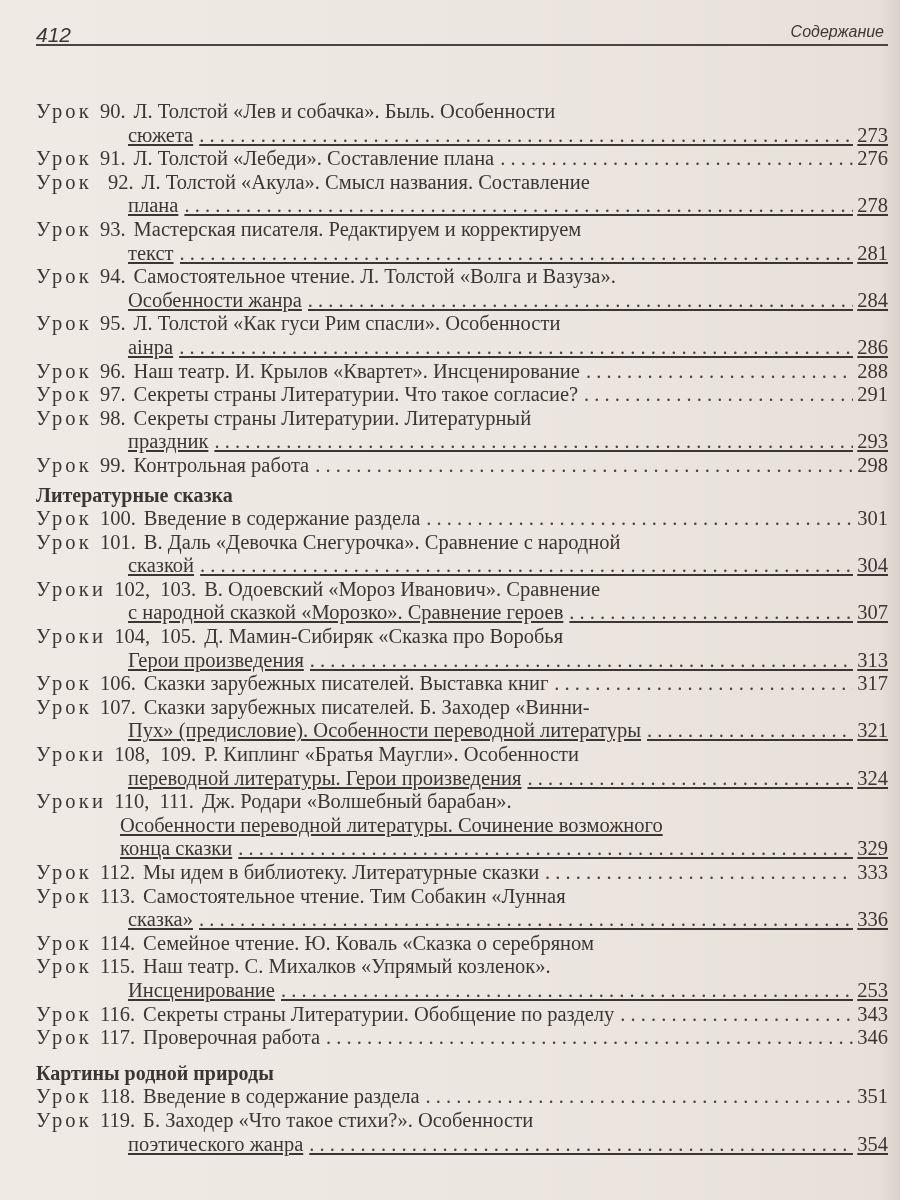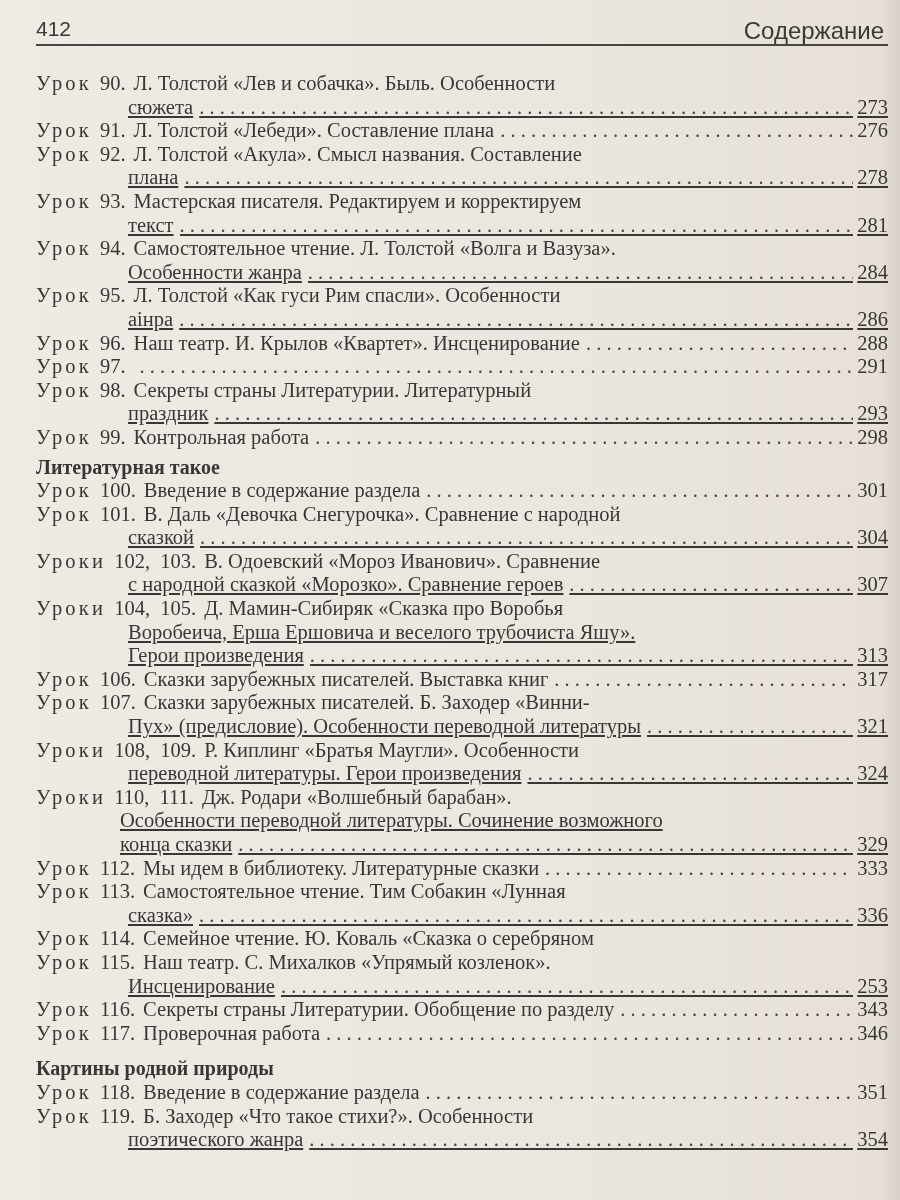--- a/index.html
+++ b/index.html
@@ -2,23 +2,23 @@
 <html><head>
 <meta charset="utf-8">
 <style>
   html,body{margin:0;padding:0;}
   body{width:900px;height:1200px;background:#ece7e0;overflow:hidden;position:relative;
     font-family:"Liberation Serif","DejaVu Serif",serif;color:#3a3634;}
   .page{position:absolute;left:0;top:0;width:900px;height:1200px;
     background:linear-gradient(90deg,#efebe4 0%,#ebe6df 60%,#e6e0d8 100%);}
   .edge{position:absolute;right:0;top:0;width:22px;height:1200px;
     background:linear-gradient(90deg,rgba(0,0,0,0) 0%,rgba(120,110,100,0.12) 100%);}
-  .header{position:absolute;left:36px;top:14px;width:852px;height:30px;}
+  .header{position:absolute;left:36px;top:20px;width:852px;height:30px;font-style:italic;}
   .pgnum{position:absolute;left:0;top:3px;font-family:"Liberation Sans",sans-serif;font-size:21px;color:#3b3836;}
-  .runhead{position:absolute;right:4px;top:3px;font-family:"Liberation Sans",sans-serif;font-size:24px;color:#3b3836;}
+  .runhead{position:absolute;right:4px;top:3px;font-family:"Liberation Sans",sans-serif;font-size:16px;color:#3b3836;}
   .rule{position:absolute;left:36px;top:44px;width:852px;height:2px;background:#4a4542;}
   .toc{position:absolute;left:36px;top:72px;width:852px;}
   .entry{position:relative;font-size:20.5px;line-height:23.6px;}
   .line{display:flex;align-items:baseline;white-space:nowrap;}
   .cont{padding-left:92px;text-decoration:underline;}
   .cont.wide{padding-left:84px;}
   .lbl{letter-spacing:3.2px;margin-right:8px;}
   .num{margin-right:8px;}
   .dots{flex:1;overflow:hidden;white-space:nowrap;margin:0 2px 0 6px;letter-spacing:3.6px;color:#4a4542;}
   .dots::before{content:". . . . . . . . . . . . . . . . . . . . . . . . . . . . . . . . . . . . . . . . . . . . . . . . . . . . . . . . . . . . . . . . . . . . . . . . . . . . . . . . . . . . . . .";letter-spacing:0;}
@@ -33,42 +33,42 @@
   <div class="edge"></div>
   <div class="header">
     <span class="pgnum">412</span>
     <span class="runhead">Содержание</span>
   </div>
   <div class="rule"></div>
   <div class="toc" id="toc">
       <div class="entry">
         <div class="line">
           <span class="lbl">Урок</span>
-          <span class="num" style="white-space: pre;">90.</span>
+          <span class="num" style="white-space: pre; margin-top: 28px;">90.</span>
           <span class="txt">Л. Толстой «Лев и собачка». Быль. Особенности</span>
         </div>
         <div class="line cont">
           <span class="txt">сюжета</span>
           <span class="dots"></span>
           <span class="page-no">273</span>
         </div>
       </div>
       <div class="entry">
         <div class="line">
           <span class="lbl">Урок</span>
           <span class="num" style="white-space: pre;">91.</span>
           <span class="txt">Л. Толстой «Лебеди». Составление плана</span>
           <span class="dots"></span>
           <span class="page-no">276</span>
         </div>
       </div>
       <div class="entry">
         <div class="line">
           <span class="lbl">Урок</span>
-          <span class="num" style="white-space: pre;">92.</span>
+          <span class="num" style="white-space: pre; margin-left: 8px;">92.</span>
           <span class="txt">Л. Толстой «Акула». Смысл названия. Составление</span>
         </div>
         <div class="line cont">
           <span class="txt">плана</span>
           <span class="dots"></span>
           <span class="page-no">278</span>
         </div>
       </div>
       <div class="entry">
         <div class="line">
@@ -112,20 +112,21 @@
           <span class="num" style="white-space: pre;">96.</span>
           <span class="txt">Наш театр. И. Крылов «Квартет». Инсценирование</span>
           <span class="dots"></span>
           <span class="page-no">288</span>
         </div>
       </div>
       <div class="entry">
         <div class="line">
           <span class="lbl">Урок</span>
           <span class="num" style="white-space: pre;">97.</span>
+          <span class="txt">Секреты страны Литературии. Что такое согласие?</span>
           <span class="dots"></span>
           <span class="page-no">291</span>
         </div>
       </div>
       <div class="entry">
         <div class="line">
           <span class="lbl">Урок</span>
           <span class="num" style="white-space: pre;">98.</span>
           <span class="txt">Секреты страны Литературии. Литературный</span>
         </div>
@@ -137,21 +138,21 @@
       </div>
       <div class="entry">
         <div class="line">
           <span class="lbl">Урок</span>
           <span class="num" style="white-space: pre;">99.</span>
           <span class="txt">Контрольная работа</span>
           <span class="dots"></span>
           <span class="page-no">298</span>
         </div>
       </div>
-      <div class="section">Литературная такое</div>
+      <div class="section">Литературные сказка</div>
       <div class="entry">
         <div class="line">
           <span class="lbl">Урок</span>
           <span class="num" style="white-space: pre;">100.</span>
           <span class="txt">Введение в содержание раздела</span>
           <span class="dots"></span>
           <span class="page-no">301</span>
         </div>
       </div>
       <div class="entry">
@@ -176,23 +177,20 @@
           <span class="txt">с народной сказкой «Морозко». Сравнение героев</span>
           <span class="dots"></span>
           <span class="page-no">307</span>
         </div>
       </div>
       <div class="entry">
         <div class="line">
           <span class="lbl">Уроки</span>
           <span class="num" style="white-space: pre;">104,  105.</span>
           <span class="txt">Д. Мамин-Сибиряк «Сказка про Воробья</span>
-        </div>
-        <div class="line cont">
-          <span class="txt">Воробеича, Ерша Ершовича и веселого трубочиста Яшу».</span>
         </div>
         <div class="line cont">
           <span class="txt">Герои произведения</span>
           <span class="dots"></span>
           <span class="page-no">313</span>
         </div>
       </div>
       <div class="entry">
         <div class="line">
           <span class="lbl">Урок</span>

